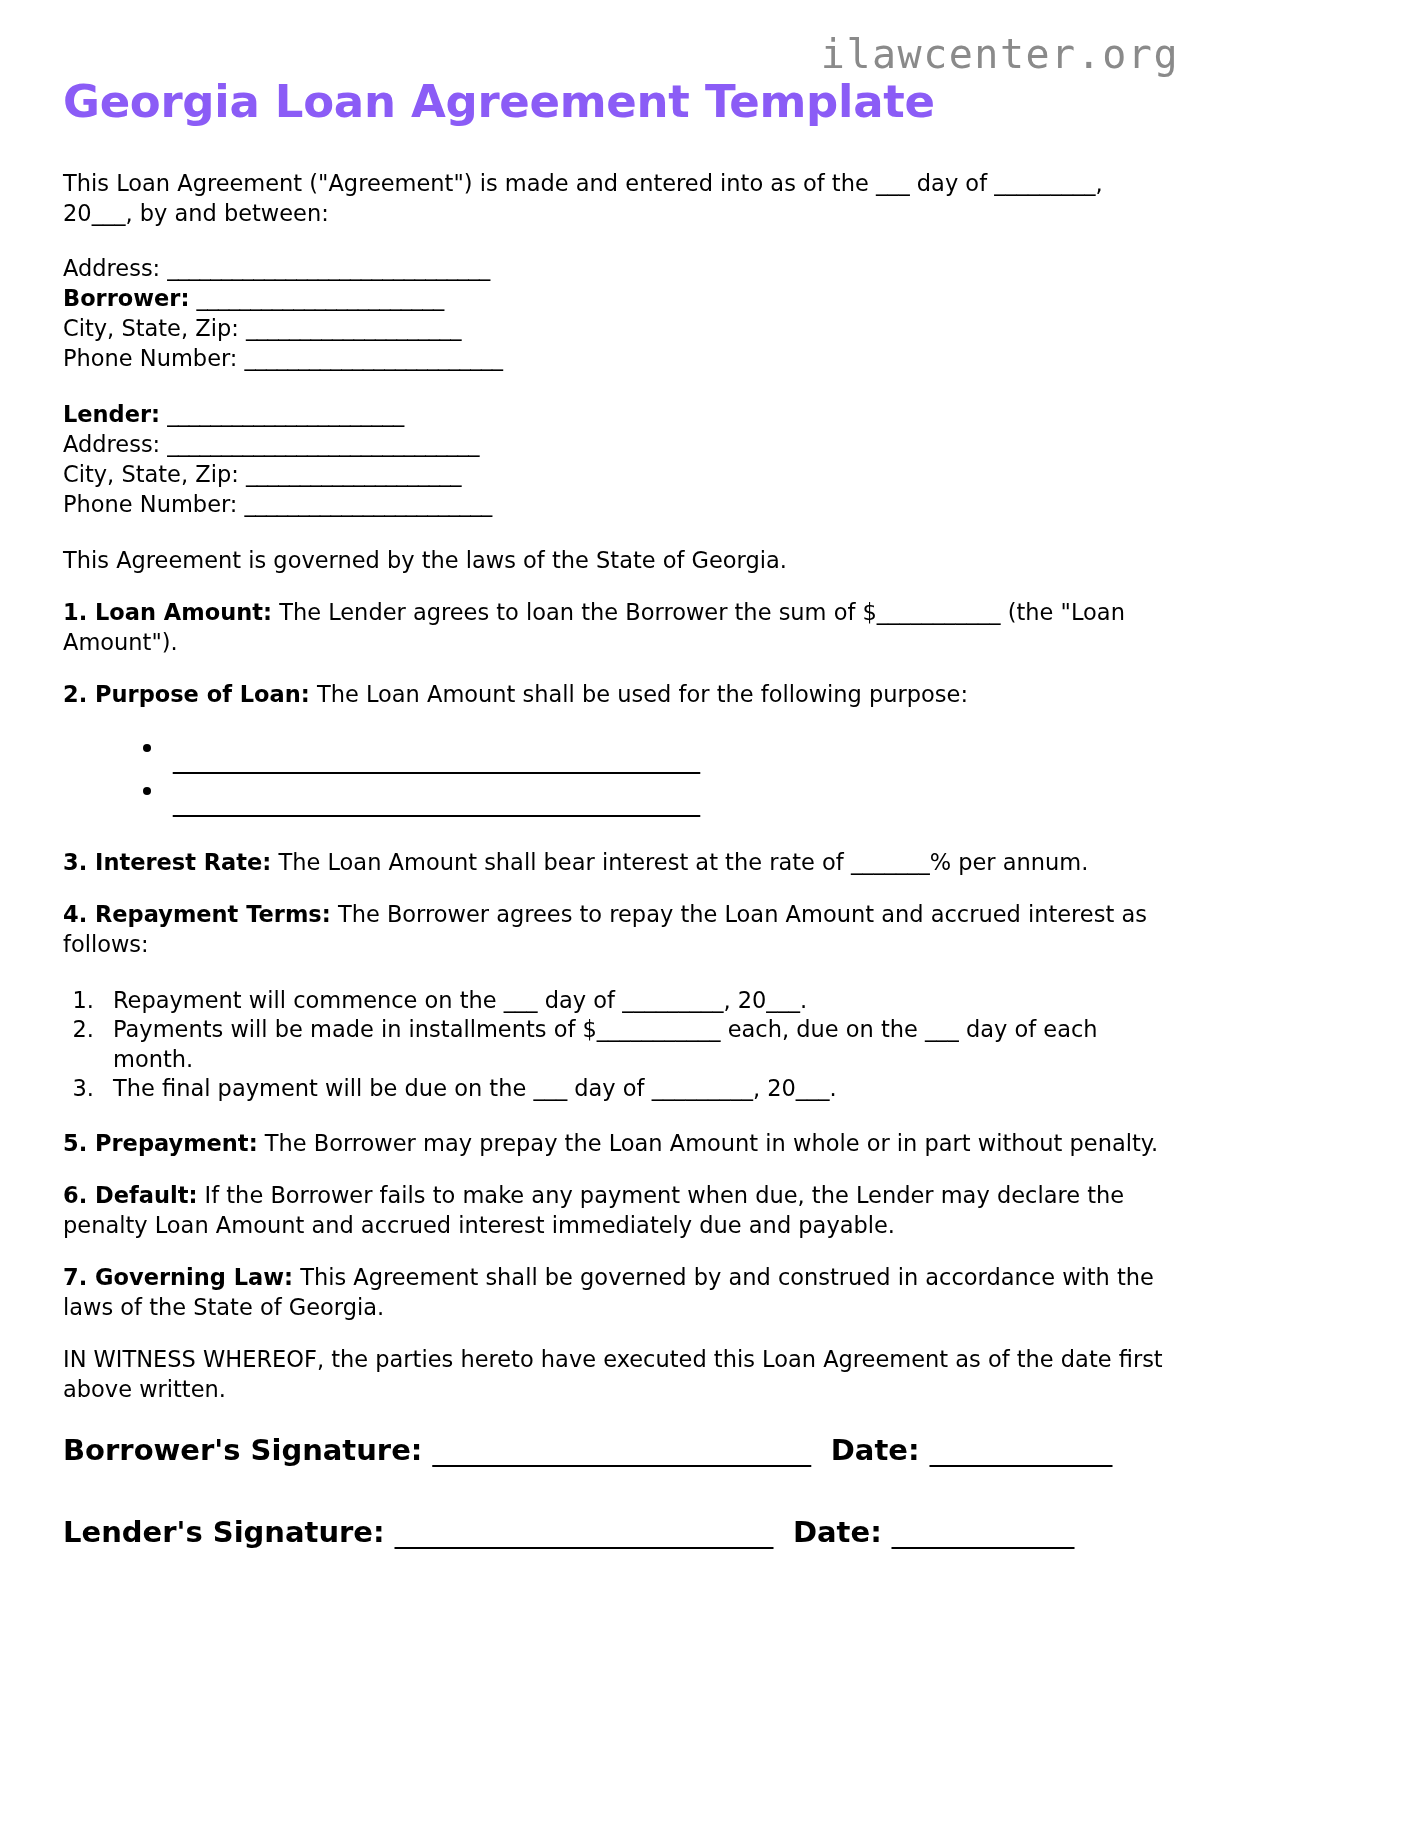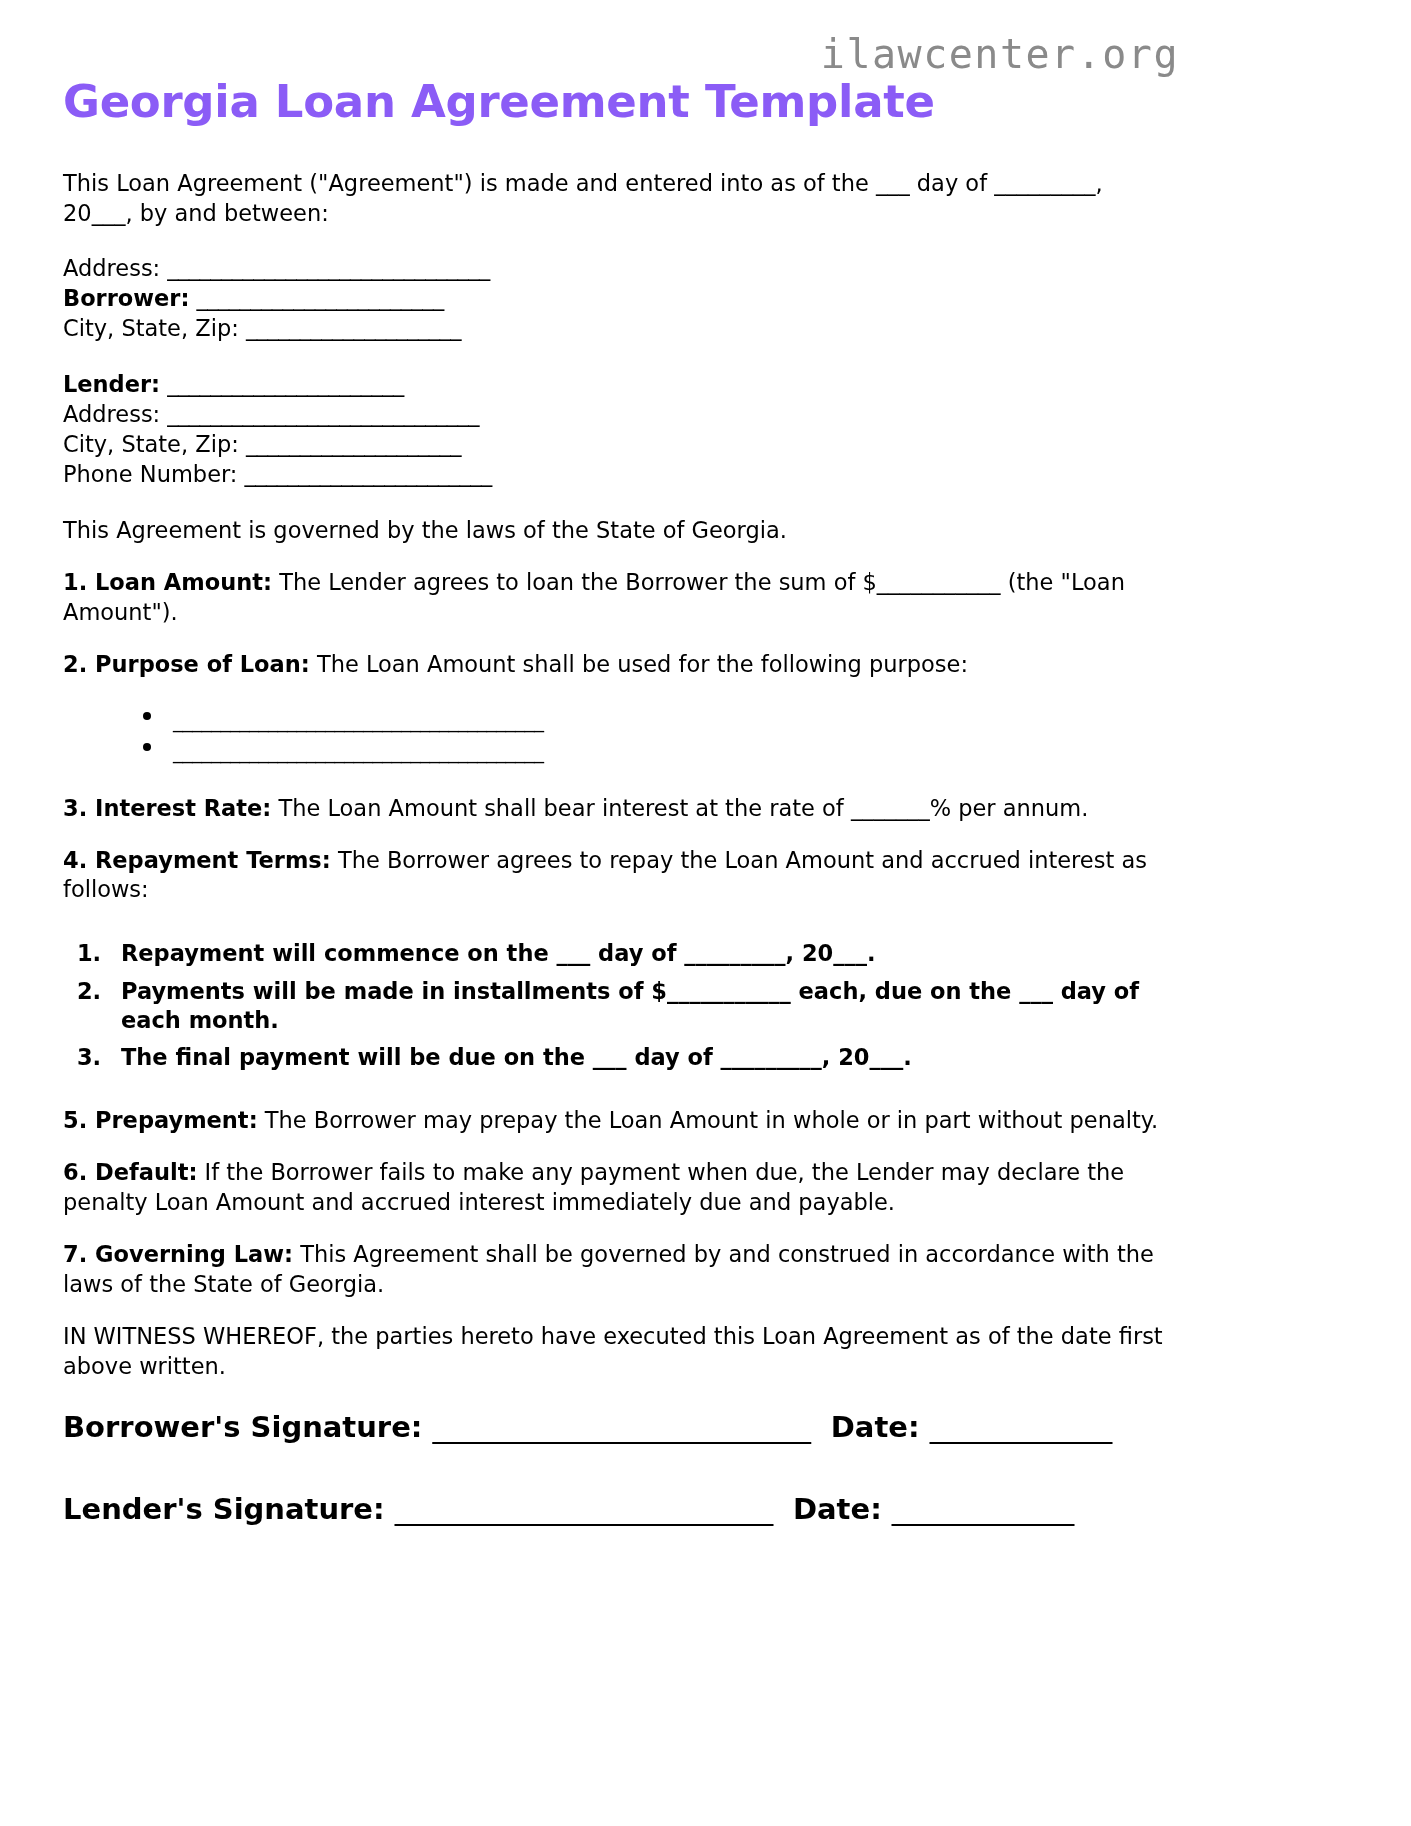--- a/index.html
+++ b/index.html
@@ -73,21 +73,21 @@
     font-weight: bold;
   }
   .blank {
     font-weight: normal;
     letter-spacing: -0.5px;
   }
   ul.bullets {
     margin: 0;
     padding: 0 0 0 110px;
     list-style: none;
-    font-size: 20px;
+    font-size: 28px;
     line-height: 1.55;
   }
   ul.bullets li {
     position: relative;
     padding-left: 0;
   }
   ul.bullets li .dot {
     position: absolute;
     left: -30px;
     top: 0.30em;
@@ -97,22 +97,21 @@
     border-radius: 50%;
   }
   ol.steps {
     margin: 0;
     padding: 0 0 0 38px;
     font-size: 22.5px;
     line-height: 1.30;
   }
   ol.steps li {
     padding-left: 12px;
-    margin: 8px;
-    font-weight: bold;
+    margin: 0;
   }
   .sig-row {
     font-size: 29px;
     line-height: 1.33;
     font-weight: bold;
     white-space: nowrap;
   }
   .sig-gap { height: 44px; }
 </style>
 </head>
@@ -129,20 +128,21 @@
     <div class="gap-intro"></div>
 
     <p class="para">This Loan Agreement ("Agreement") is made and entered into as of the ___ day of _________, 20___, by and between:</p>
 
     <div class="gap-block"></div>
 
     <div class="lines-block">
       <div class="row"><span>Address:</span> <span class="blank">______________________________</span></div>
       <div class="row"><span class="bold">Borrower:</span> <span class="blank">_______________________</span></div>
       <div class="row"><span>City, State, Zip:</span> <span class="blank">____________________</span></div>
+      <div class="row"><span>Phone Number:</span> <span class="blank">________________________</span></div>
     </div>
 
     <div class="gap-block"></div>
 
     <div class="lines-block">
       <div class="row"><span class="bold">Lender:</span> <span class="blank">______________________</span></div>
       <div class="row"><span>Address:</span> <span class="blank">_____________________________</span></div>
       <div class="row"><span>City, State, Zip:</span> <span class="blank">____________________</span></div>
       <div class="row"><span>Phone Number:</span> <span class="blank">_______________________</span></div>
     </div>

